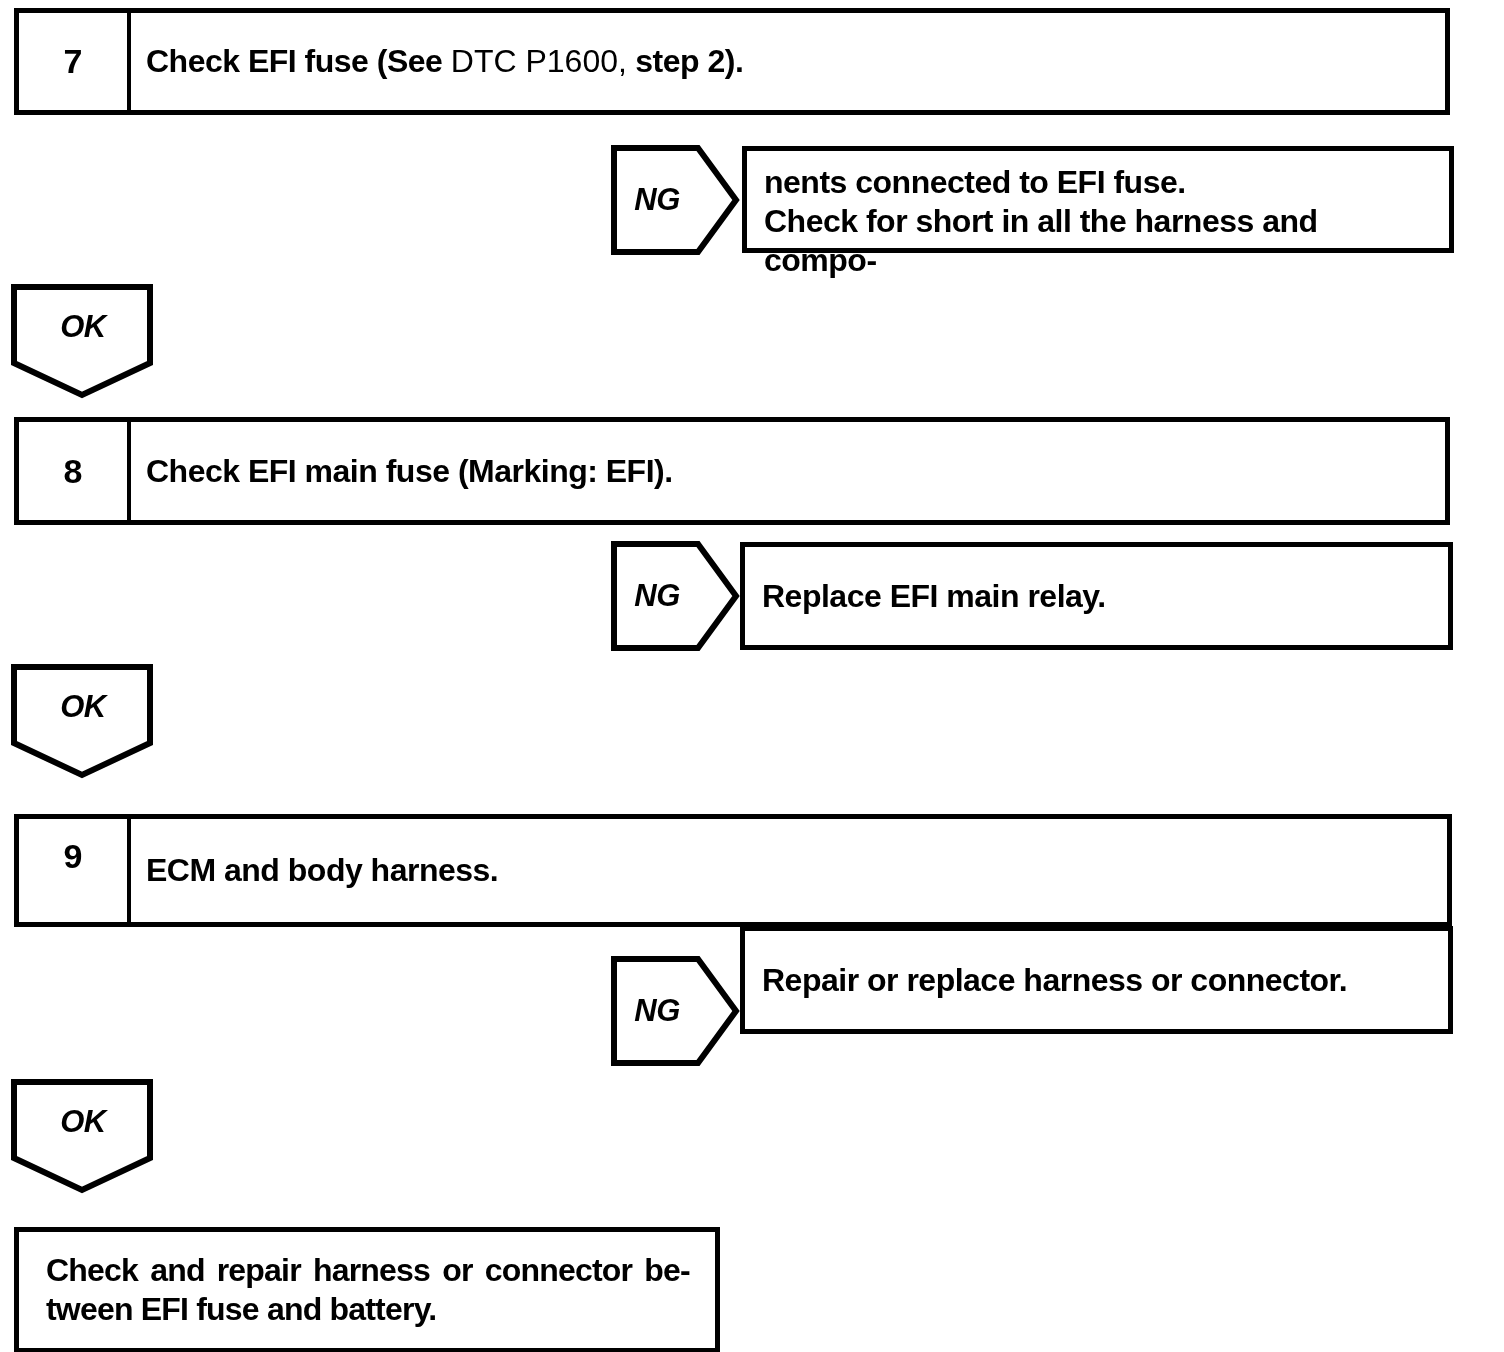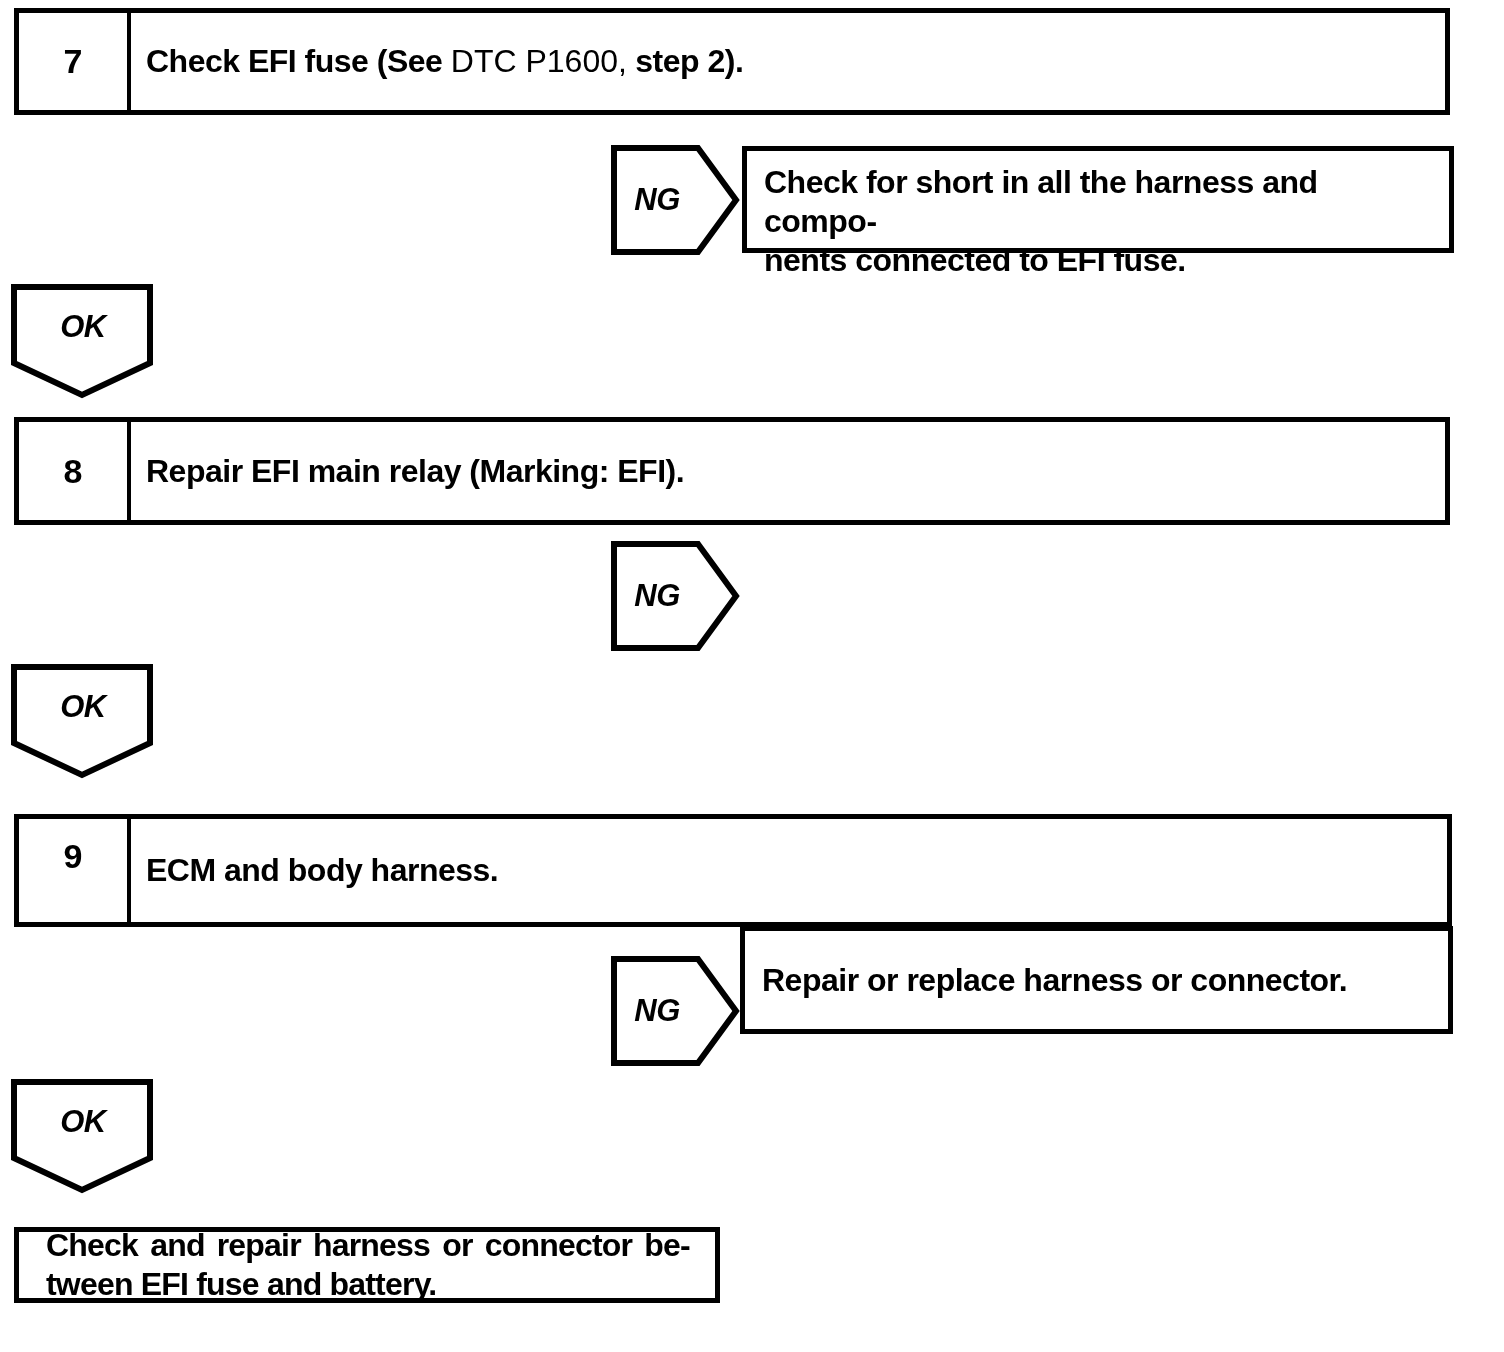--- a/index.html
+++ b/index.html
@@ -128,45 +128,48 @@
   </div>
 
   <div class="shape" style="left:610px; top:144px; width:130px; height:112px;">
     <svg width="130" height="112" viewBox="0 0 130 112">
       <polygon points="4,4 88,4 126,56 88,108 4,108"></polygon>
     </svg>
     <span class="shape-label" style="left:47px; top:56px;">NG</span>
   </div>
 
   <div class="actionbox toppad" style="left:742px; top:146px; width:712px; height:107px;">
+    <div>nents connected to EFI fuse.</div>
     <div>Check for short in all the harness and compo-</div>
-    <div>nents connected to EFI fuse.</div>
   </div>
 
   <div class="shape" style="left:10px; top:283px; width:144px; height:116px;">
     <svg width="144" height="116" viewBox="0 0 144 116">
       <polygon points="4,4 140,4 140,80 72,112 4,80"></polygon>
     </svg>
     <span class="shape-label" style="left:73px; top:44px;">OK</span>
   </div>
 
   <div class="stepbox" style="left:14px; top:417px; width:1436px; height:108px;">
     <div class="stepnum">8</div>
     <div class="steptext">
-      <div>Repair EFI main relay (Marking: EFI).</div>
+      <div>Check EFI main fuse (Marking: EFI).</div>
     </div>
   </div>
 
   <div class="shape" style="left:610px; top:540px; width:130px; height:112px;">
     <svg width="130" height="112" viewBox="0 0 130 112">
       <polygon points="4,4 88,4 126,56 88,108 4,108"></polygon>
     </svg>
     <span class="shape-label" style="left:47px; top:56px;">NG</span>
   </div>
 
+  <div class="actionbox" style="left:740px; top:542px; width:713px; height:108px;">
+    <div>Replace EFI main relay.</div>
+  </div>
 
   <div class="shape" style="left:10px; top:663px; width:144px; height:116px;">
     <svg width="144" height="116" viewBox="0 0 144 116">
       <polygon points="4,4 140,4 140,80 72,112 4,80"></polygon>
     </svg>
     <span class="shape-label" style="left:73px; top:44px;">OK</span>
   </div>
 
   <div class="stepbox" style="left:14px; top:814px; width:1438px; height:113px;">
     <div class="stepnum" style="align-items:flex-start; padding-top:18px;">9</div>
@@ -186,18 +189,18 @@
     <div>Repair or replace harness or connector.</div>
   </div>
 
   <div class="shape" style="left:10px; top:1078px; width:144px; height:116px;">
     <svg width="144" height="116" viewBox="0 0 144 116">
       <polygon points="4,4 140,4 140,80 72,112 4,80"></polygon>
     </svg>
     <span class="shape-label" style="left:73px; top:44px;">OK</span>
   </div>
 
-  <div class="finalbox" style="left:14px; top:1227px; width:706px; height:76px;">
+  <div class="finalbox" style="left:14px; top:1227px; width:706px; height:126px;">
     <div class="wordspaced">Check and repair harness or connector be-</div>
     <div>tween EFI fuse and battery.</div>
   </div>
 
 </div>
 
 </body></html>

